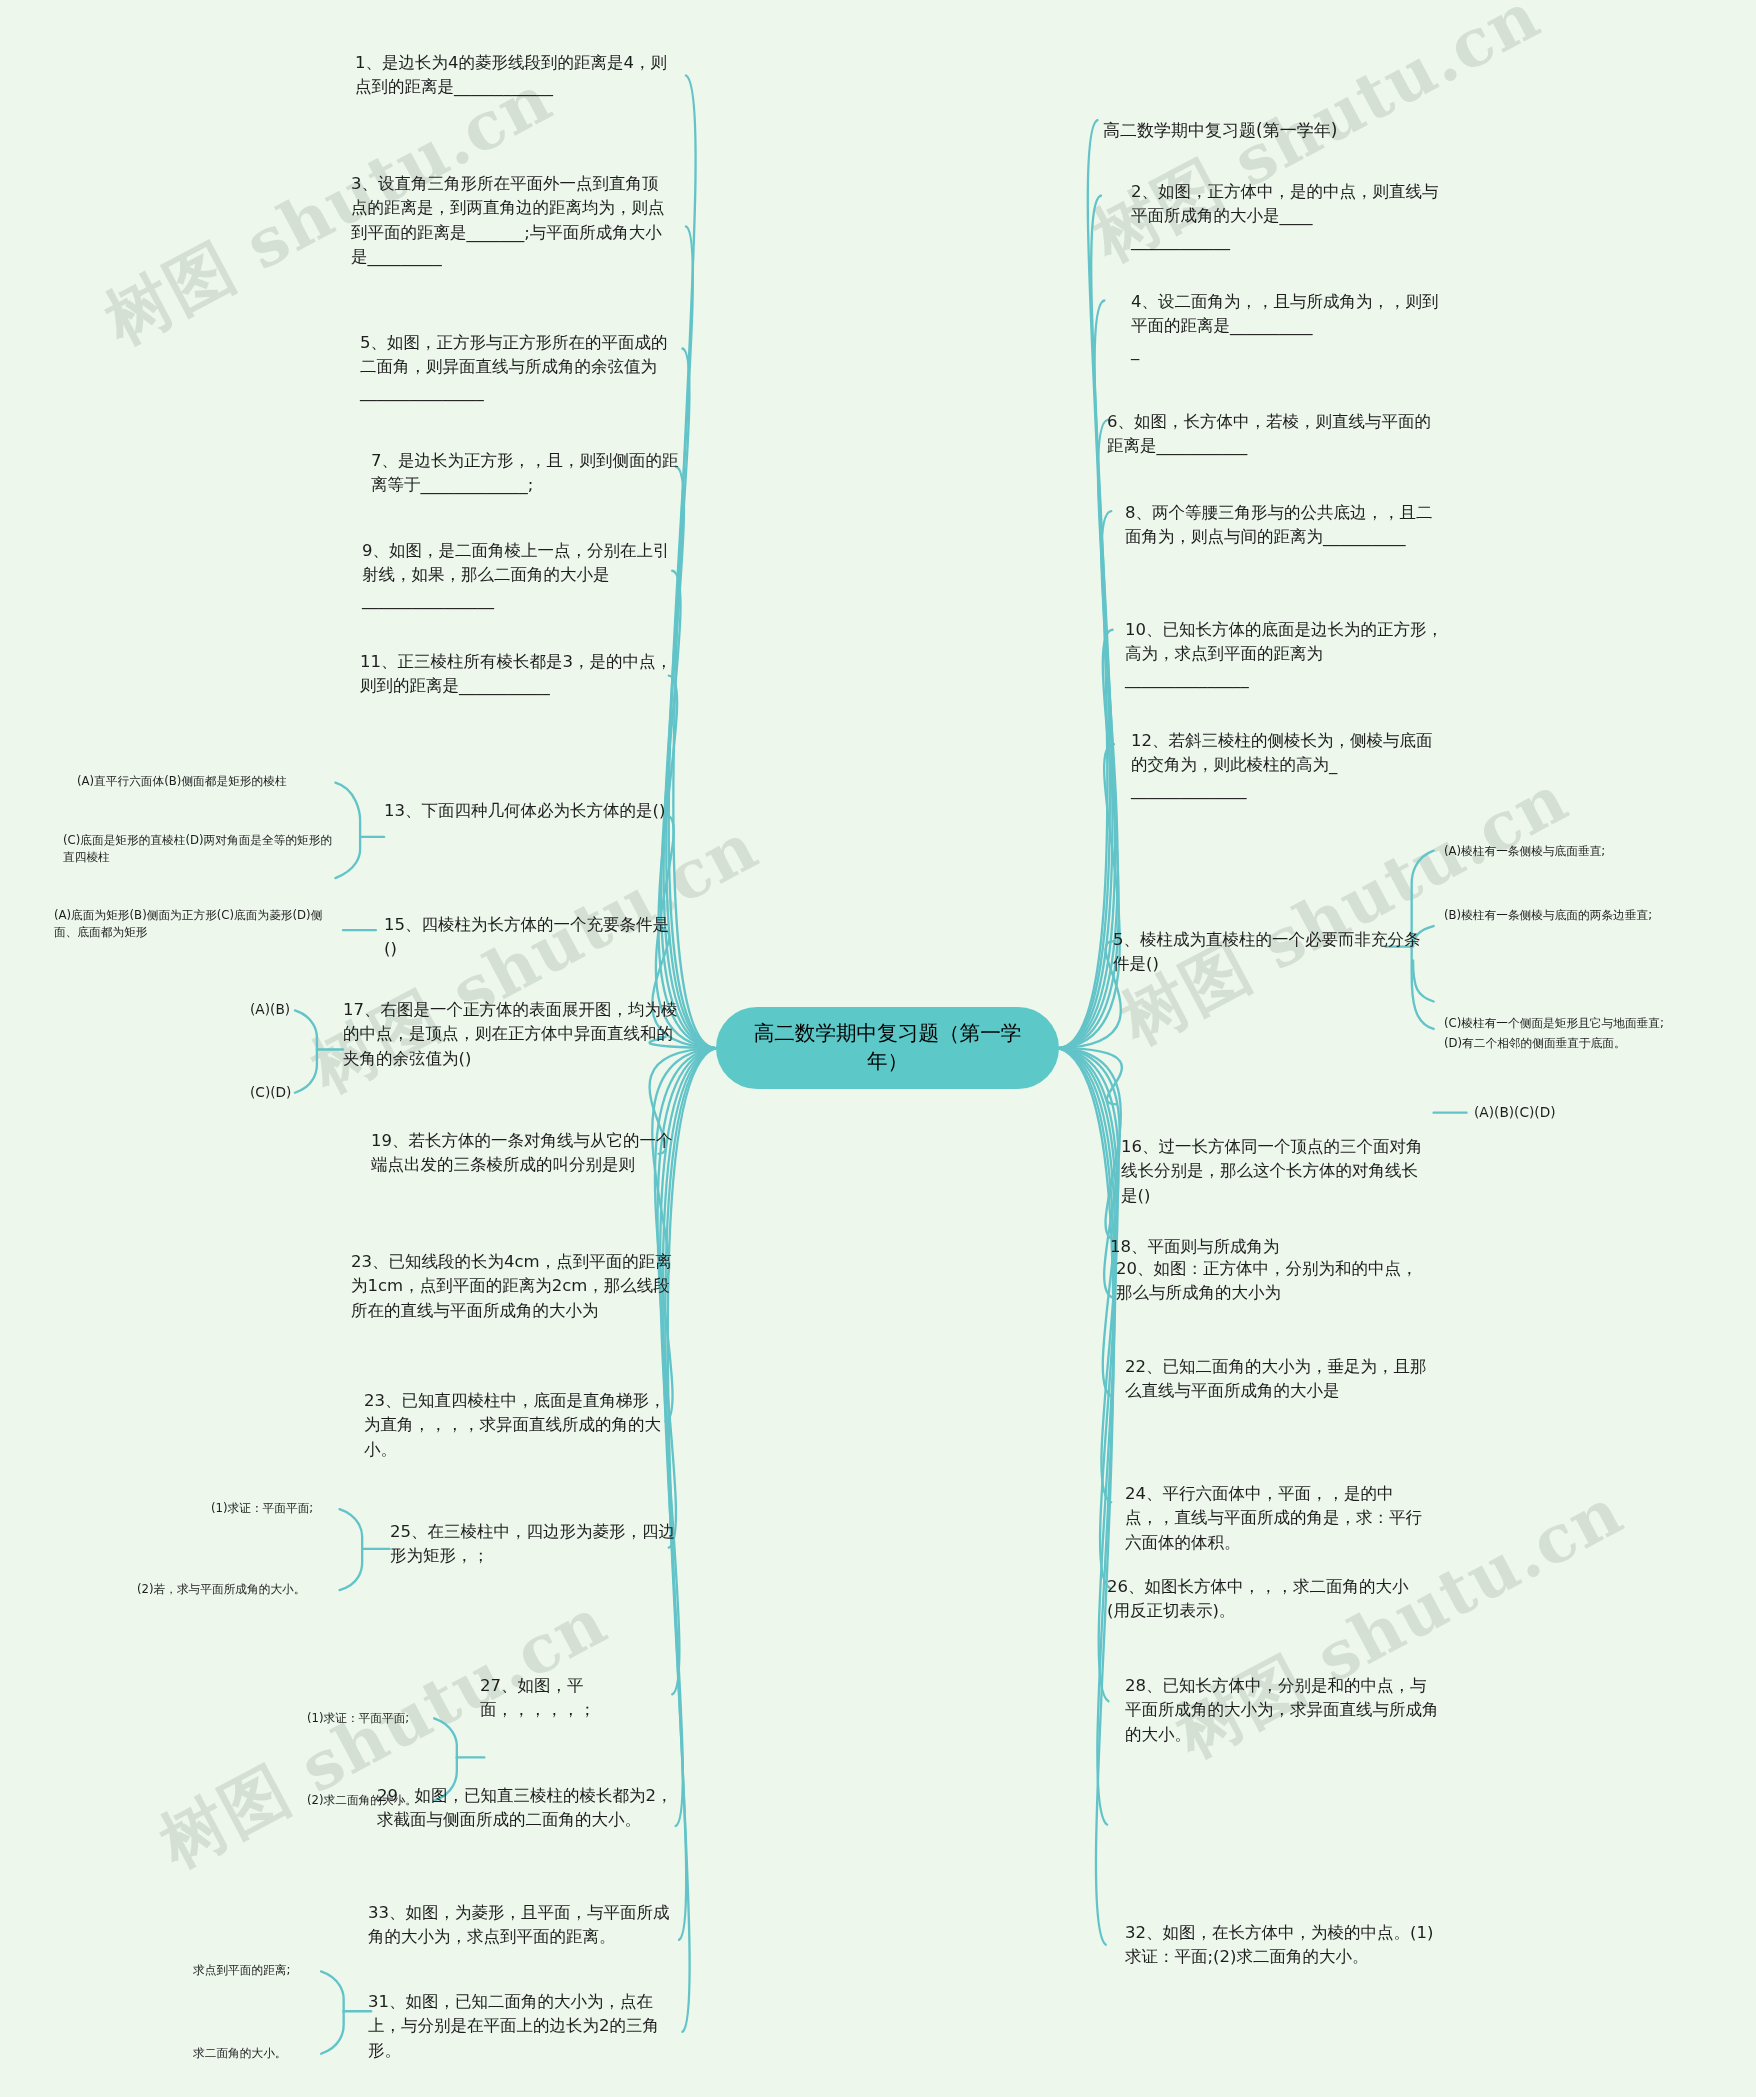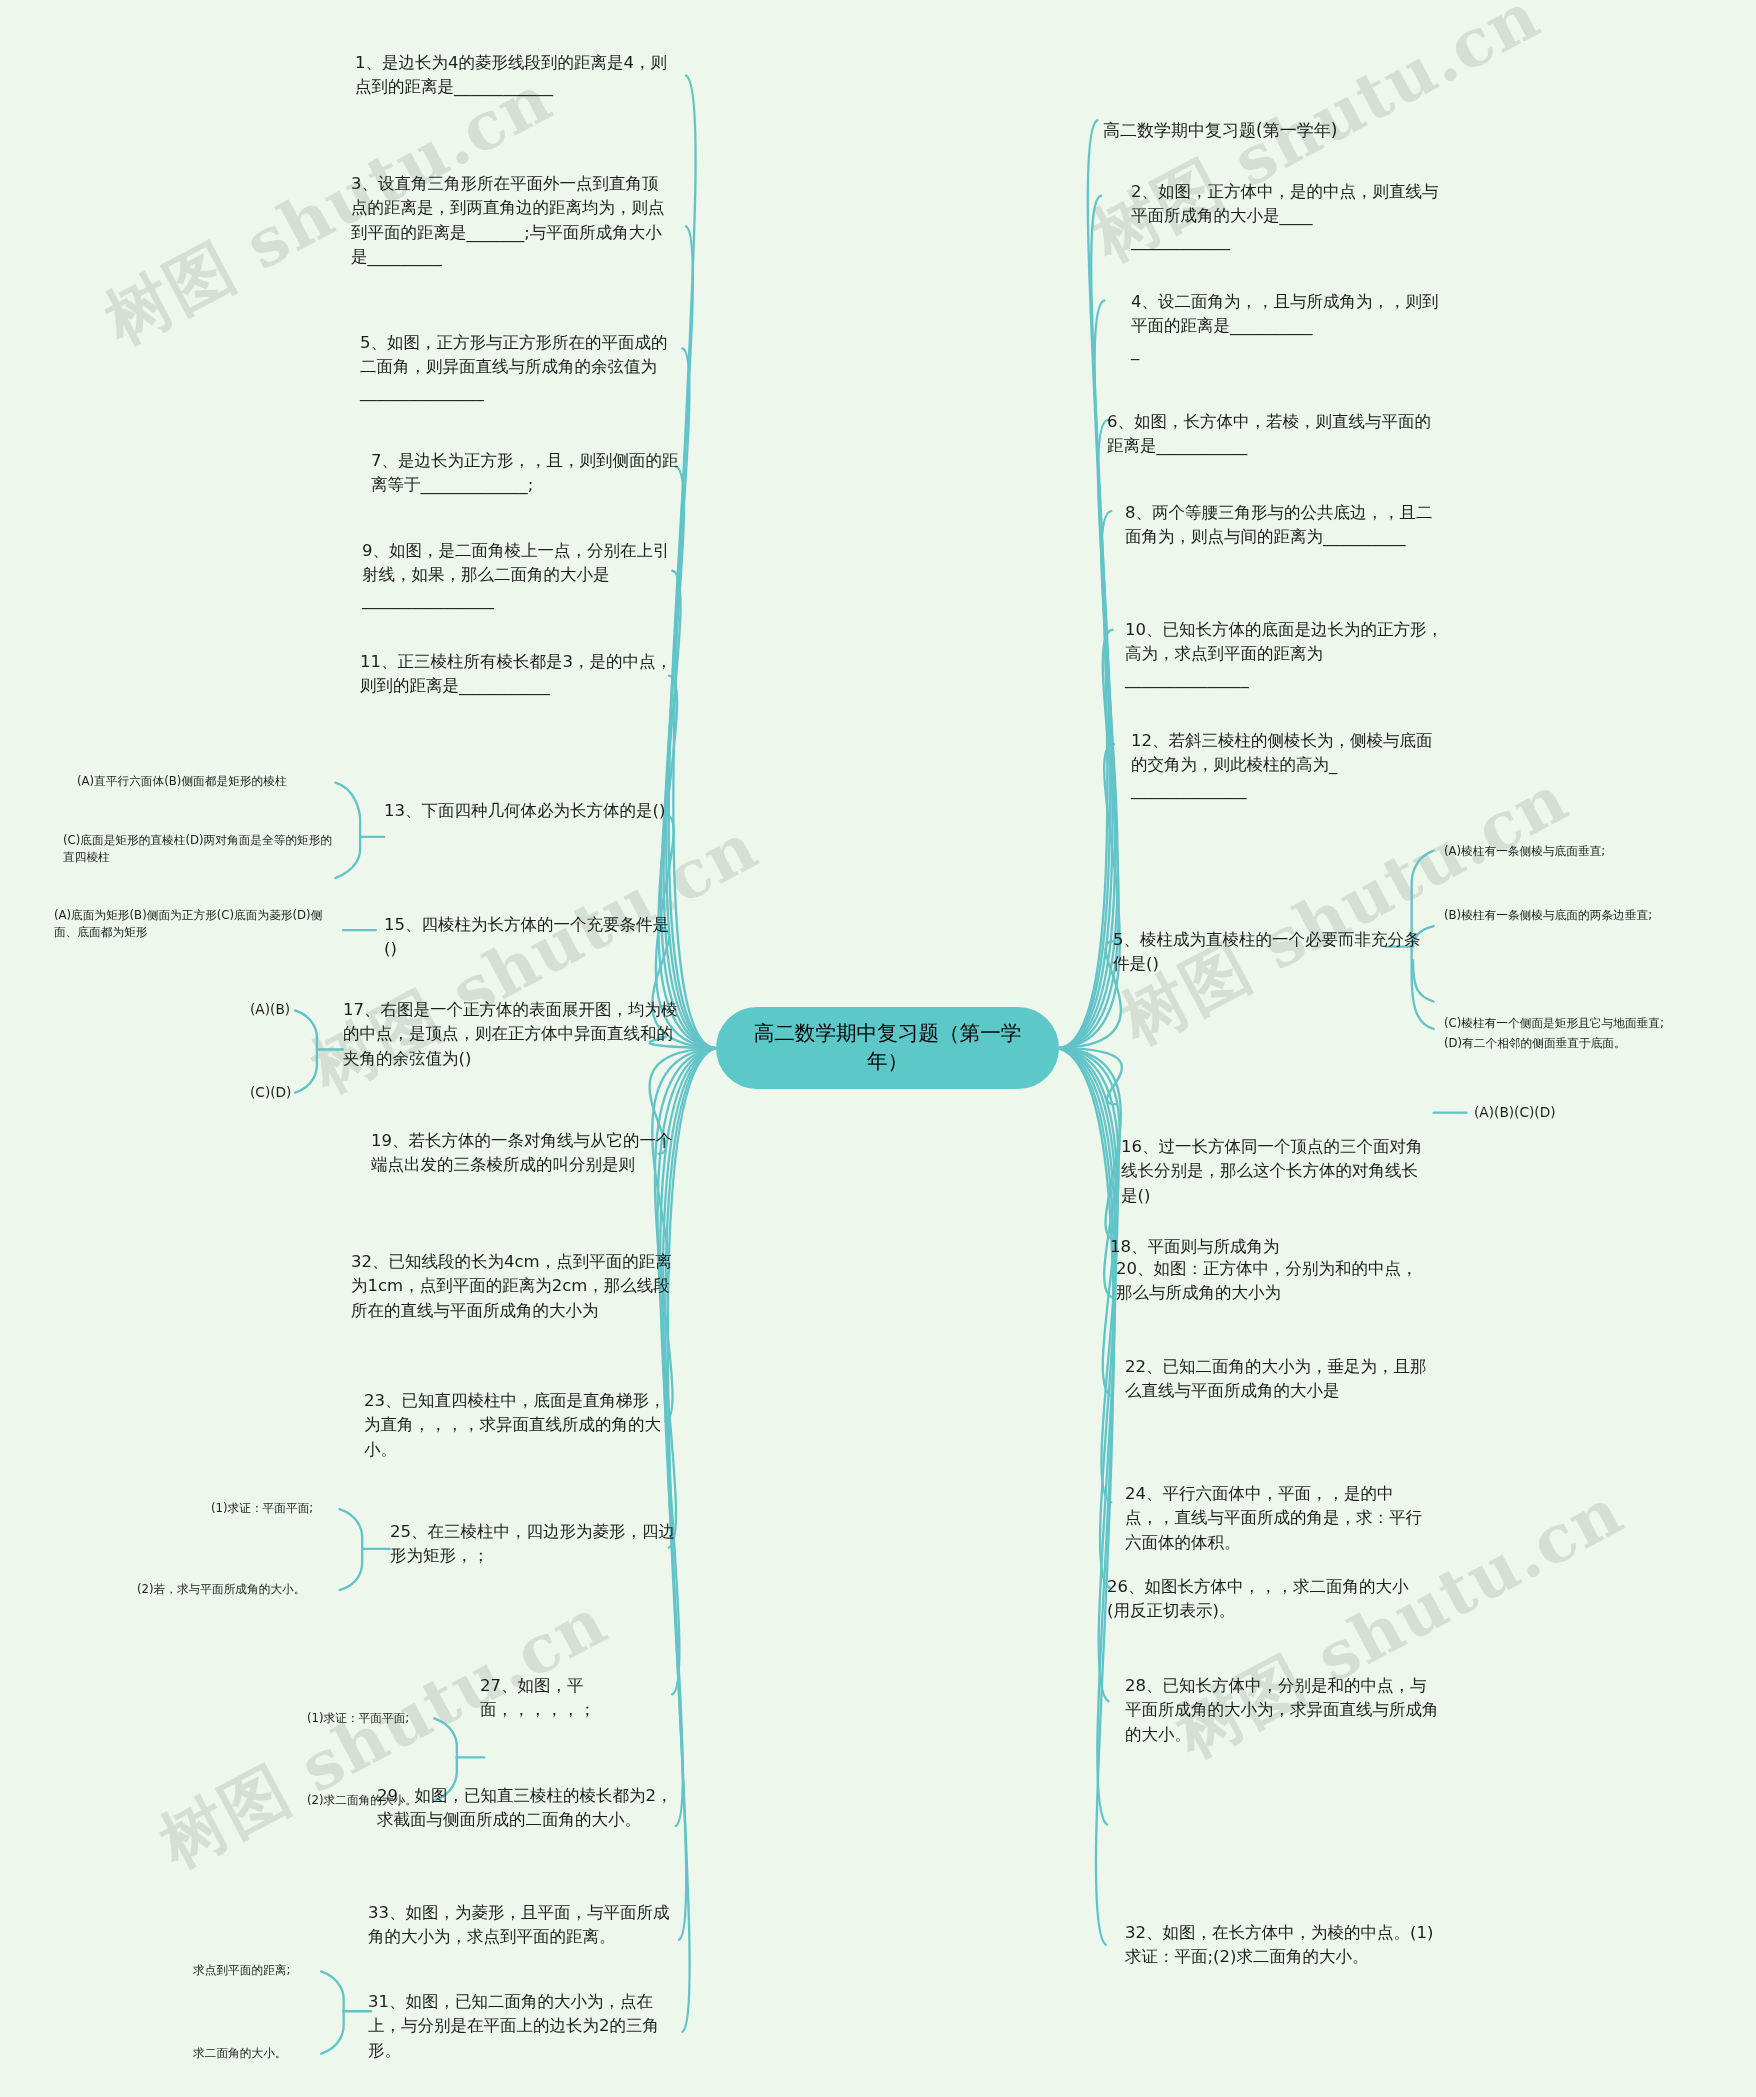--- a/index.html
+++ b/index.html
@@ -161,21 +161,21 @@
   <div class="topic main" style="left:355px;top:51px;width:322px;">1、是边长为4的菱形线段到的距离是4，则点到的距离是____________</div>
   <div class="topic main" style="left:351px;top:172px;width:322px;">3、设直角三角形所在平面外一点到直角顶点的距离是，到两直角边的距离均为，则点到平面的距离是_______;与平面所成角大小是_________</div>
   <div class="topic main" style="left:360px;top:331px;width:316px;">5、如图，正方形与正方形所在的平面成的二面角，则异面直线与所成角的余弦值为_______________</div>
   <div class="topic main" style="left:371px;top:449px;width:309px;">7、是边长为正方形，，且，则到侧面的距离等于_____________;</div>
   <div class="topic main" style="left:362px;top:539px;width:316px;">9、如图，是二面角棱上一点，分别在上引射线，如果，那么二面角的大小是________________</div>
   <div class="topic main" style="left:360px;top:650px;width:316px;">11、正三棱柱所有棱长都是3，是的中点，则到的距离是___________</div>
   <div class="topic main" style="left:384px;top:799px;width:295px;">13、下面四种几何体必为长方体的是()</div>
   <div class="topic main" style="left:384px;top:913px;width:295px;">15、四棱柱为长方体的一个充要条件是()</div>
   <div class="topic main" style="left:343px;top:998px;width:336px;">17、右图是一个正方体的表面展开图，均为棱的中点，是顶点，则在正方体中异面直线和的夹角的余弦值为()</div>
   <div class="topic main" style="left:371px;top:1129px;width:309px;">19、若长方体的一条对角线与从它的一个端点出发的三条棱所成的叫分别是则</div>
-  <div class="topic main" style="left:351px;top:1250px;width:328px;">32、已知线段的长为4cm，点到平面的距离为1cm，点到平面的距离为2cm，那么线段所在的直线与平面所成角的大小为</div>
+  <div class="topic main" style="left:351px;top:1250px;width:328px;">23、已知线段的长为4cm，点到平面的距离为1cm，点到平面的距离为2cm，那么线段所在的直线与平面所成角的大小为</div>
   <div class="topic main" style="left:364px;top:1389px;width:316px;">23、已知直四棱柱中，底面是直角梯形，为直角，，，，求异面直线所成的角的大小。</div>
   <div class="topic main" style="left:390px;top:1520px;width:292px;">25、在三棱柱中，四边形为菱形，四边形为矩形，；</div>
   <div class="topic main" style="left:480px;top:1674px;width:206px;">27、如图，平面，，，，，；</div>
   <div class="topic main" style="left:377px;top:1784px;width:302px;">29、如图，已知直三棱柱的棱长都为2，求截面与侧面所成的二面角的大小。</div>
   <div class="topic main" style="left:368px;top:1901px;width:312px;">33、如图，为菱形，且平面，与平面所成角的大小为，求点到平面的距离。</div>
   <div class="topic main" style="left:368px;top:1990px;width:312px;">31、如图，已知二面角的大小为，点在上，与分别是在平面上的边长为2的三角形。</div>
 
   <div class="topic tiny" style="left:77px;top:773px;width:264px;">(A)直平行六面体(B)侧面都是矩形的棱柱</div>
   <div class="topic tiny" style="left:63px;top:832px;width:278px;">(C)底面是矩形的直棱柱(D)两对角面是全等的矩形的直四棱柱</div>
 

